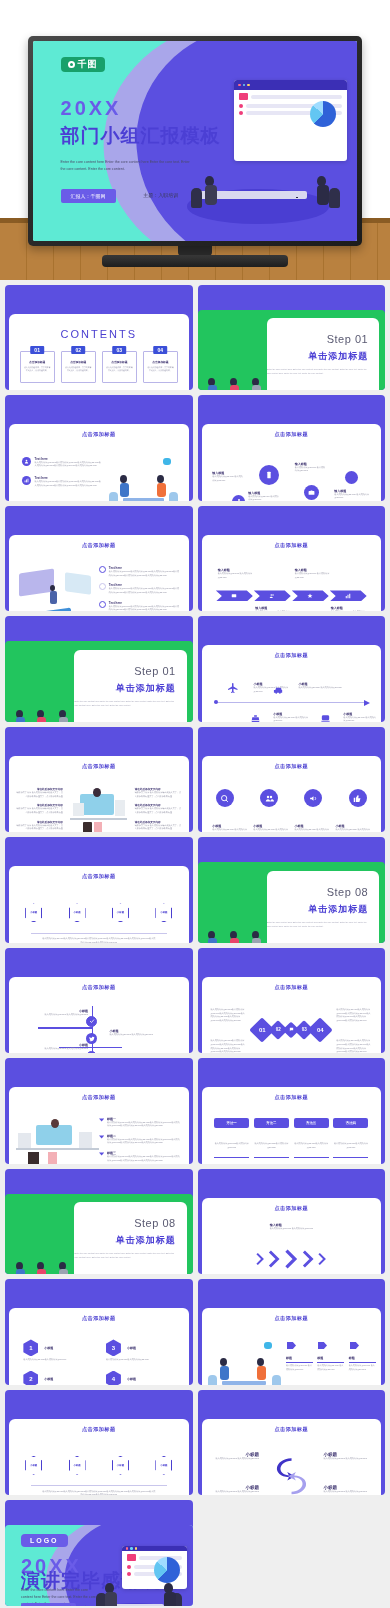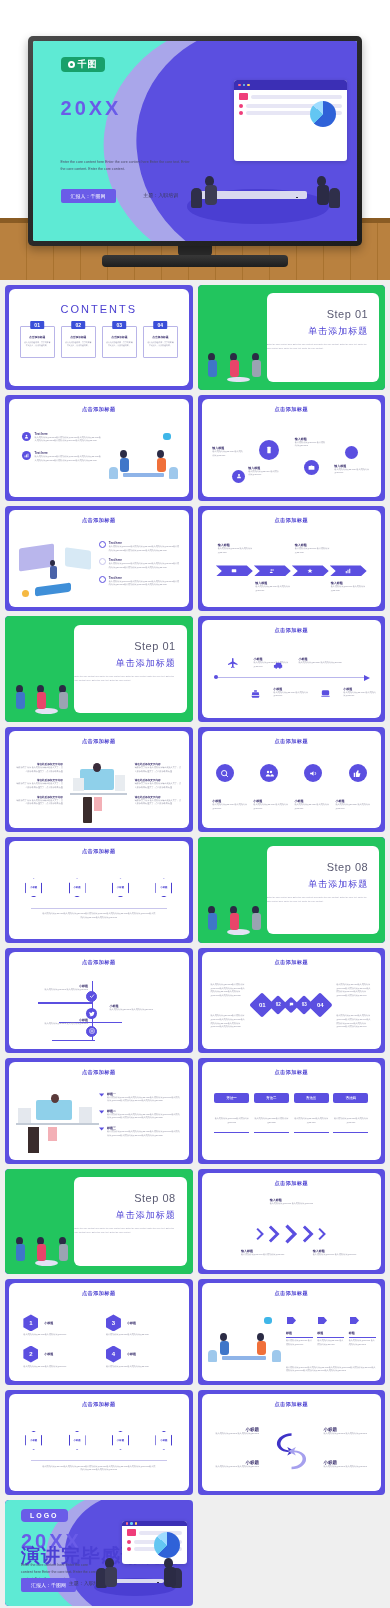--- a/index.html
+++ b/index.html
@@ -122,21 +122,21 @@
   .grid {
     position:absolute; top:280px; left:0; width:390px;
     display:grid; grid-template-columns:1fr 1fr; gap:5px 5px; padding:5px;
   }
   .slide{
     position:relative; width:100%; aspect-ratio:16/9;
     background:#5b4fe0; border-radius:4px; padding:4px; overflow:hidden;
   }
   .slide-inner{
     position:relative; width:100%; height:100%;
-    background:#fff; border-radius:6px; overflow:hidden;
+    background:#fff; border-radius:6px; overflow:hidden;margin-top:25px;
   }
   .slide.bleed { padding:0; }
   .slide.bleed .slide-inner{ background:transparent; border-radius:4px;}
   .s-title{
     position:absolute; left:0; right:0; top:7%;
     text-align:center; font-size:5.2px; font-weight:bold; color:#4a3fd0;
     letter-spacing:.4px;
   }
   .txt-xxs{ font-size:2.1px; color:#8b8b9e; line-height:1.75; }
   .txt-lbl{ font-size:3px; font-weight:bold; color:#3e3470; }
@@ -162,21 +162,21 @@
   .c-t{ font-size:2.7px; font-weight:bold; color:#3e3470; margin-top:2px; }
   .c-b{ font-size:1.9px; color:#9a9ab0; line-height:1.8; margin-top:2px; }
 
   
   .step-slide{ position:absolute; inset:0; background:#22c55e; }
   .step-card{
     position:absolute; right:3%; top:8%; width:60%; height:84%;
     background:#fff; border-radius:6px; padding:8% 6% 0 0; text-align:right;
   }
   .step-no{ font-size:11px; color:#5a5a72; letter-spacing:.5px; }
-  .step-ti{ font-size:9px; color:#4b3fd4; font-weight:normal; margin-top:5px; letter-spacing:1px;}
+  .step-ti{ font-size:9px; color:#4b3fd4; font-weight:bold; margin-top:5px; letter-spacing:1px;}
   .step-tx{ font-size:2.1px; color:#a0a0b4; line-height:1.9; margin-top:5px; text-align:left; padding-left:0;}
   .step-people{ position:absolute; left:5%; bottom:6%; width:34%; height:80%; }
   .pp{ position:absolute; bottom:8%; }
   .pp .h{width:7px;height:8px;border-radius:50%;}
   .pp .b{width:9px;height:17px;border-radius:3px;margin-top:-1px;}
   .podium{
     position:absolute; left:32%; bottom:2%; width:36%; height:7%;
     background:#e3e2f4; border-radius:50%;
   }
 
@@ -231,20 +231,21 @@
         <div class="tslide">
           <div class="wave-back"></div>
           <div class="wave-front"></div>
 
           <div class="logo">
             <span class="ring"></span>
             <span>千图</span>
           </div>
 
           <div class="t-year">20XX</div>
+          <div class="t-main">部门小组汇报模板</div>
           <div class="t-sub">Enter the core content here Enter the core content here Enter the core text. Enter the core content. Enter the core content.</div>
           <div class="t-badge">汇报人：千图网</div>
           <div class="t-topic">主题：入职培训</div>
 
           <div class="scene">
             <div class="circle-rug"></div>
             <div class="board">
               <div class="bar">
                 <span class="dot"></span>
                 <span class="dot b"></span>

